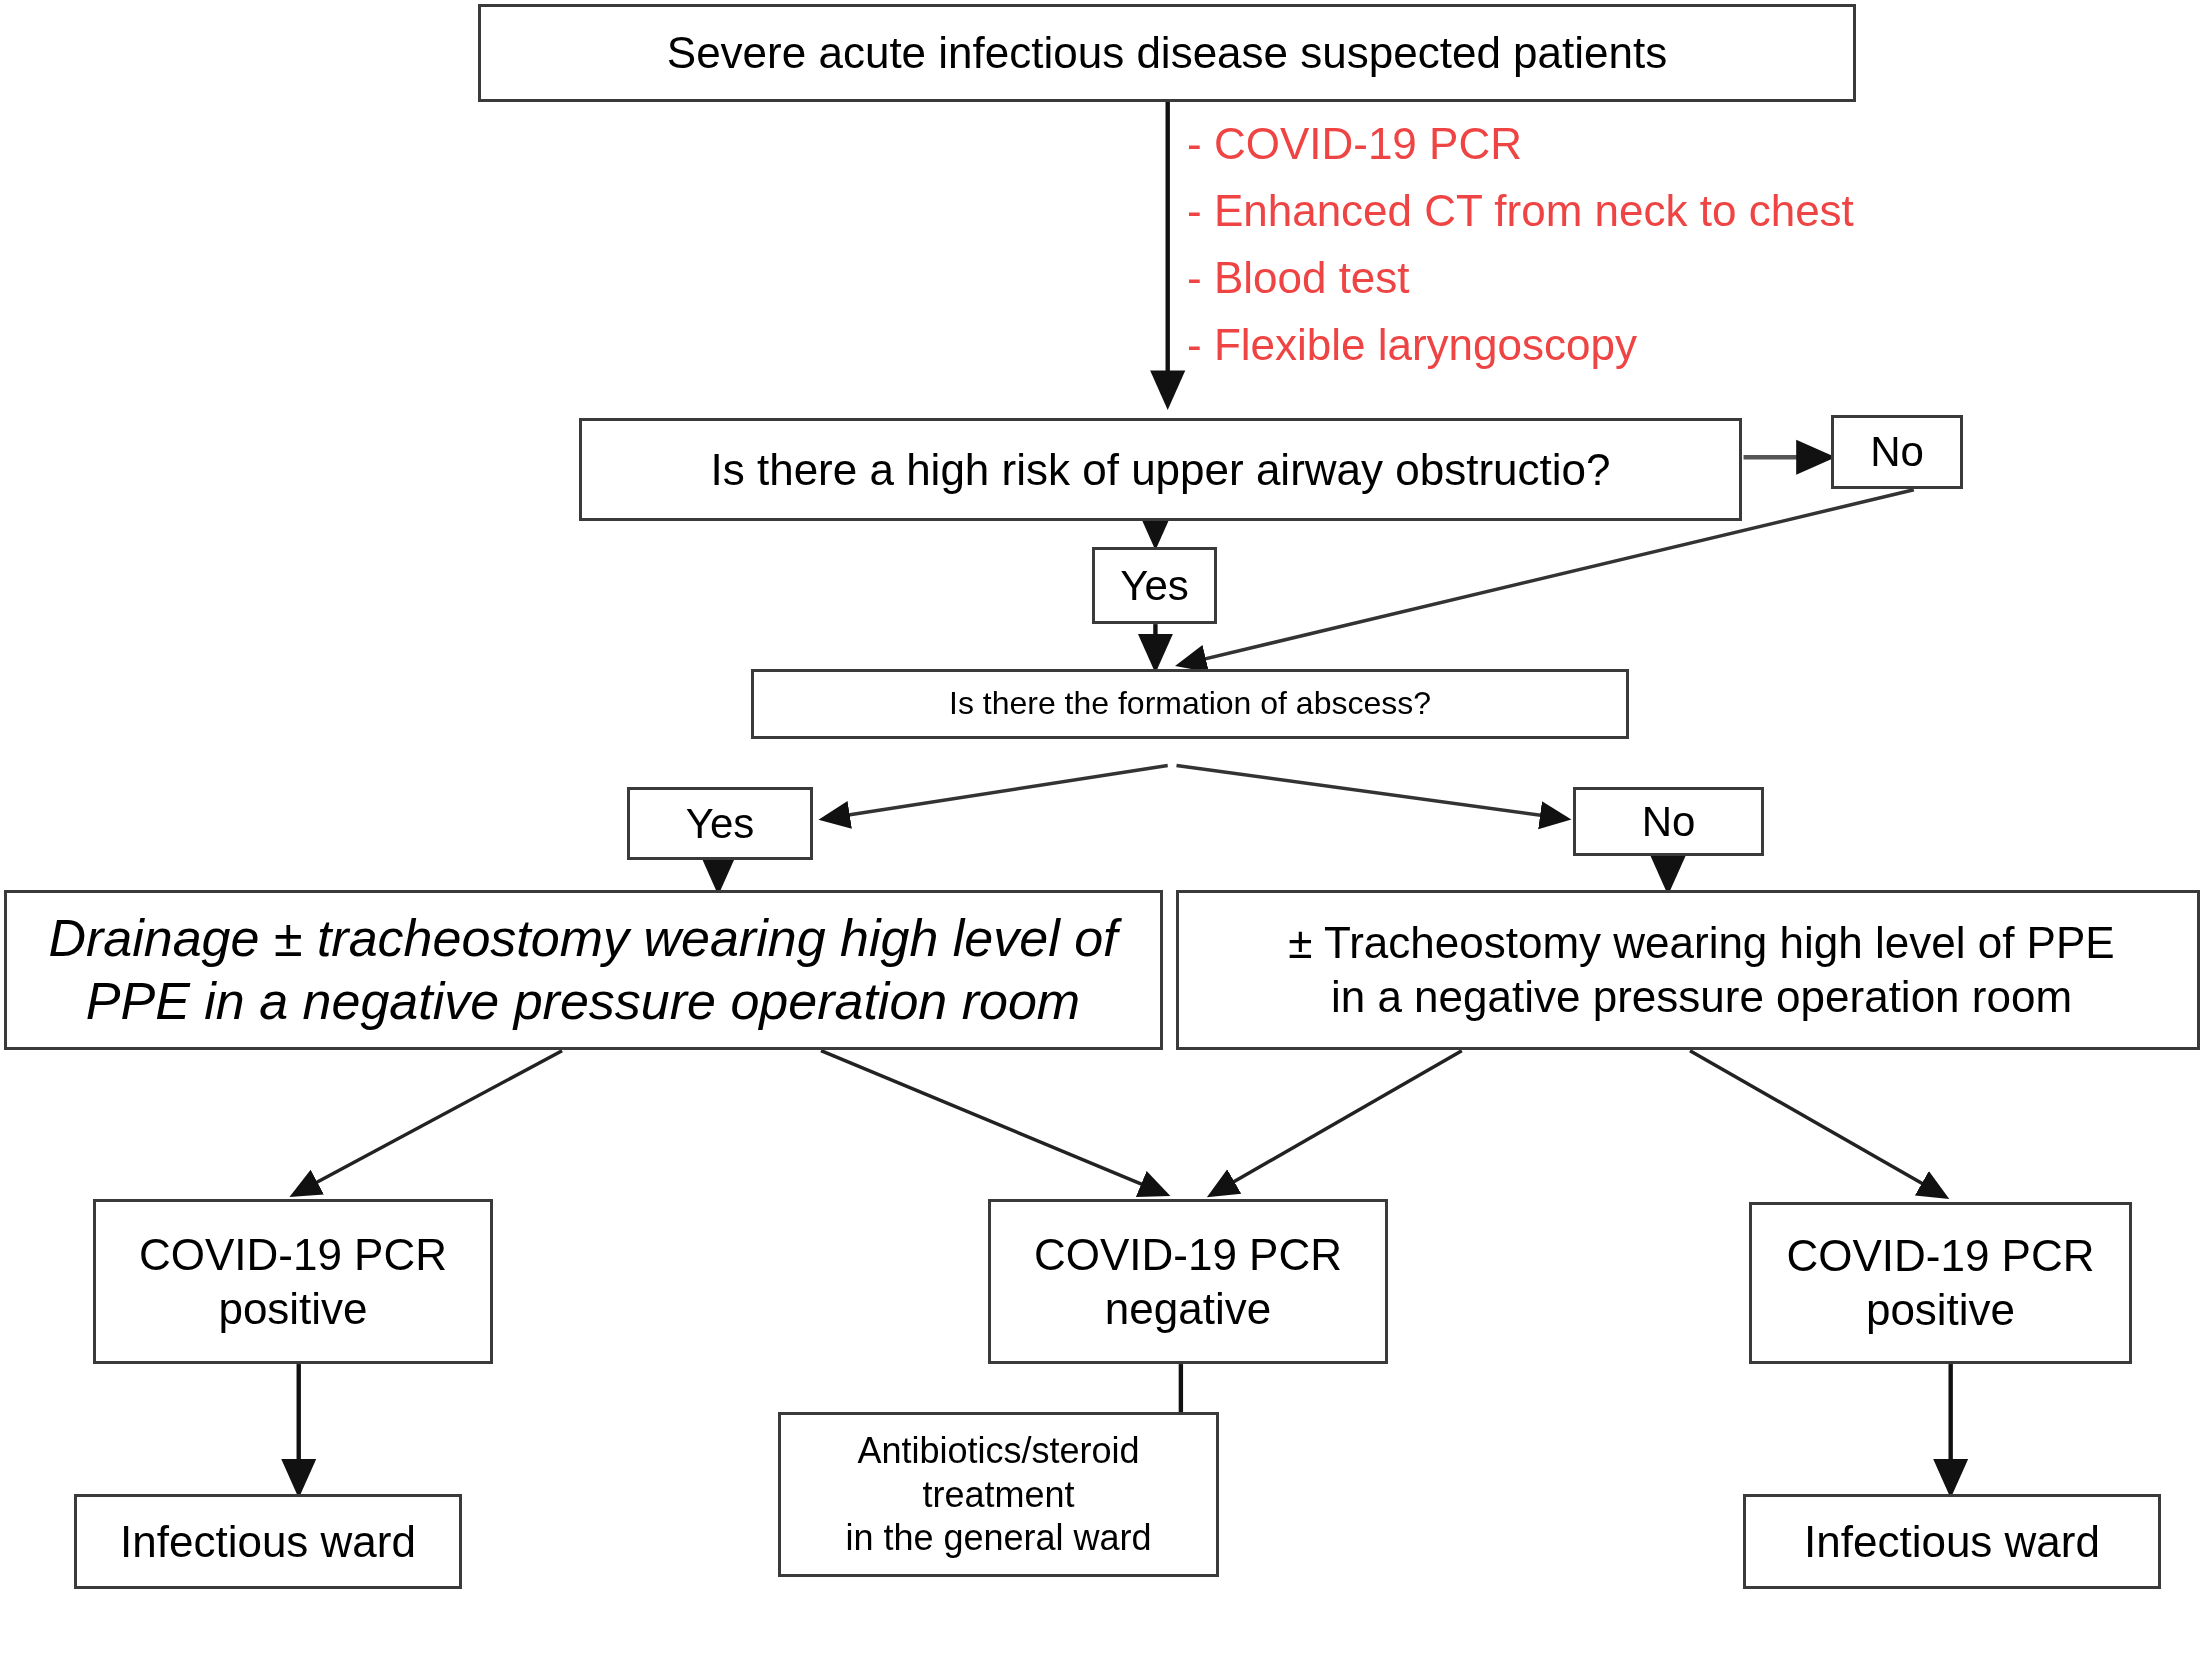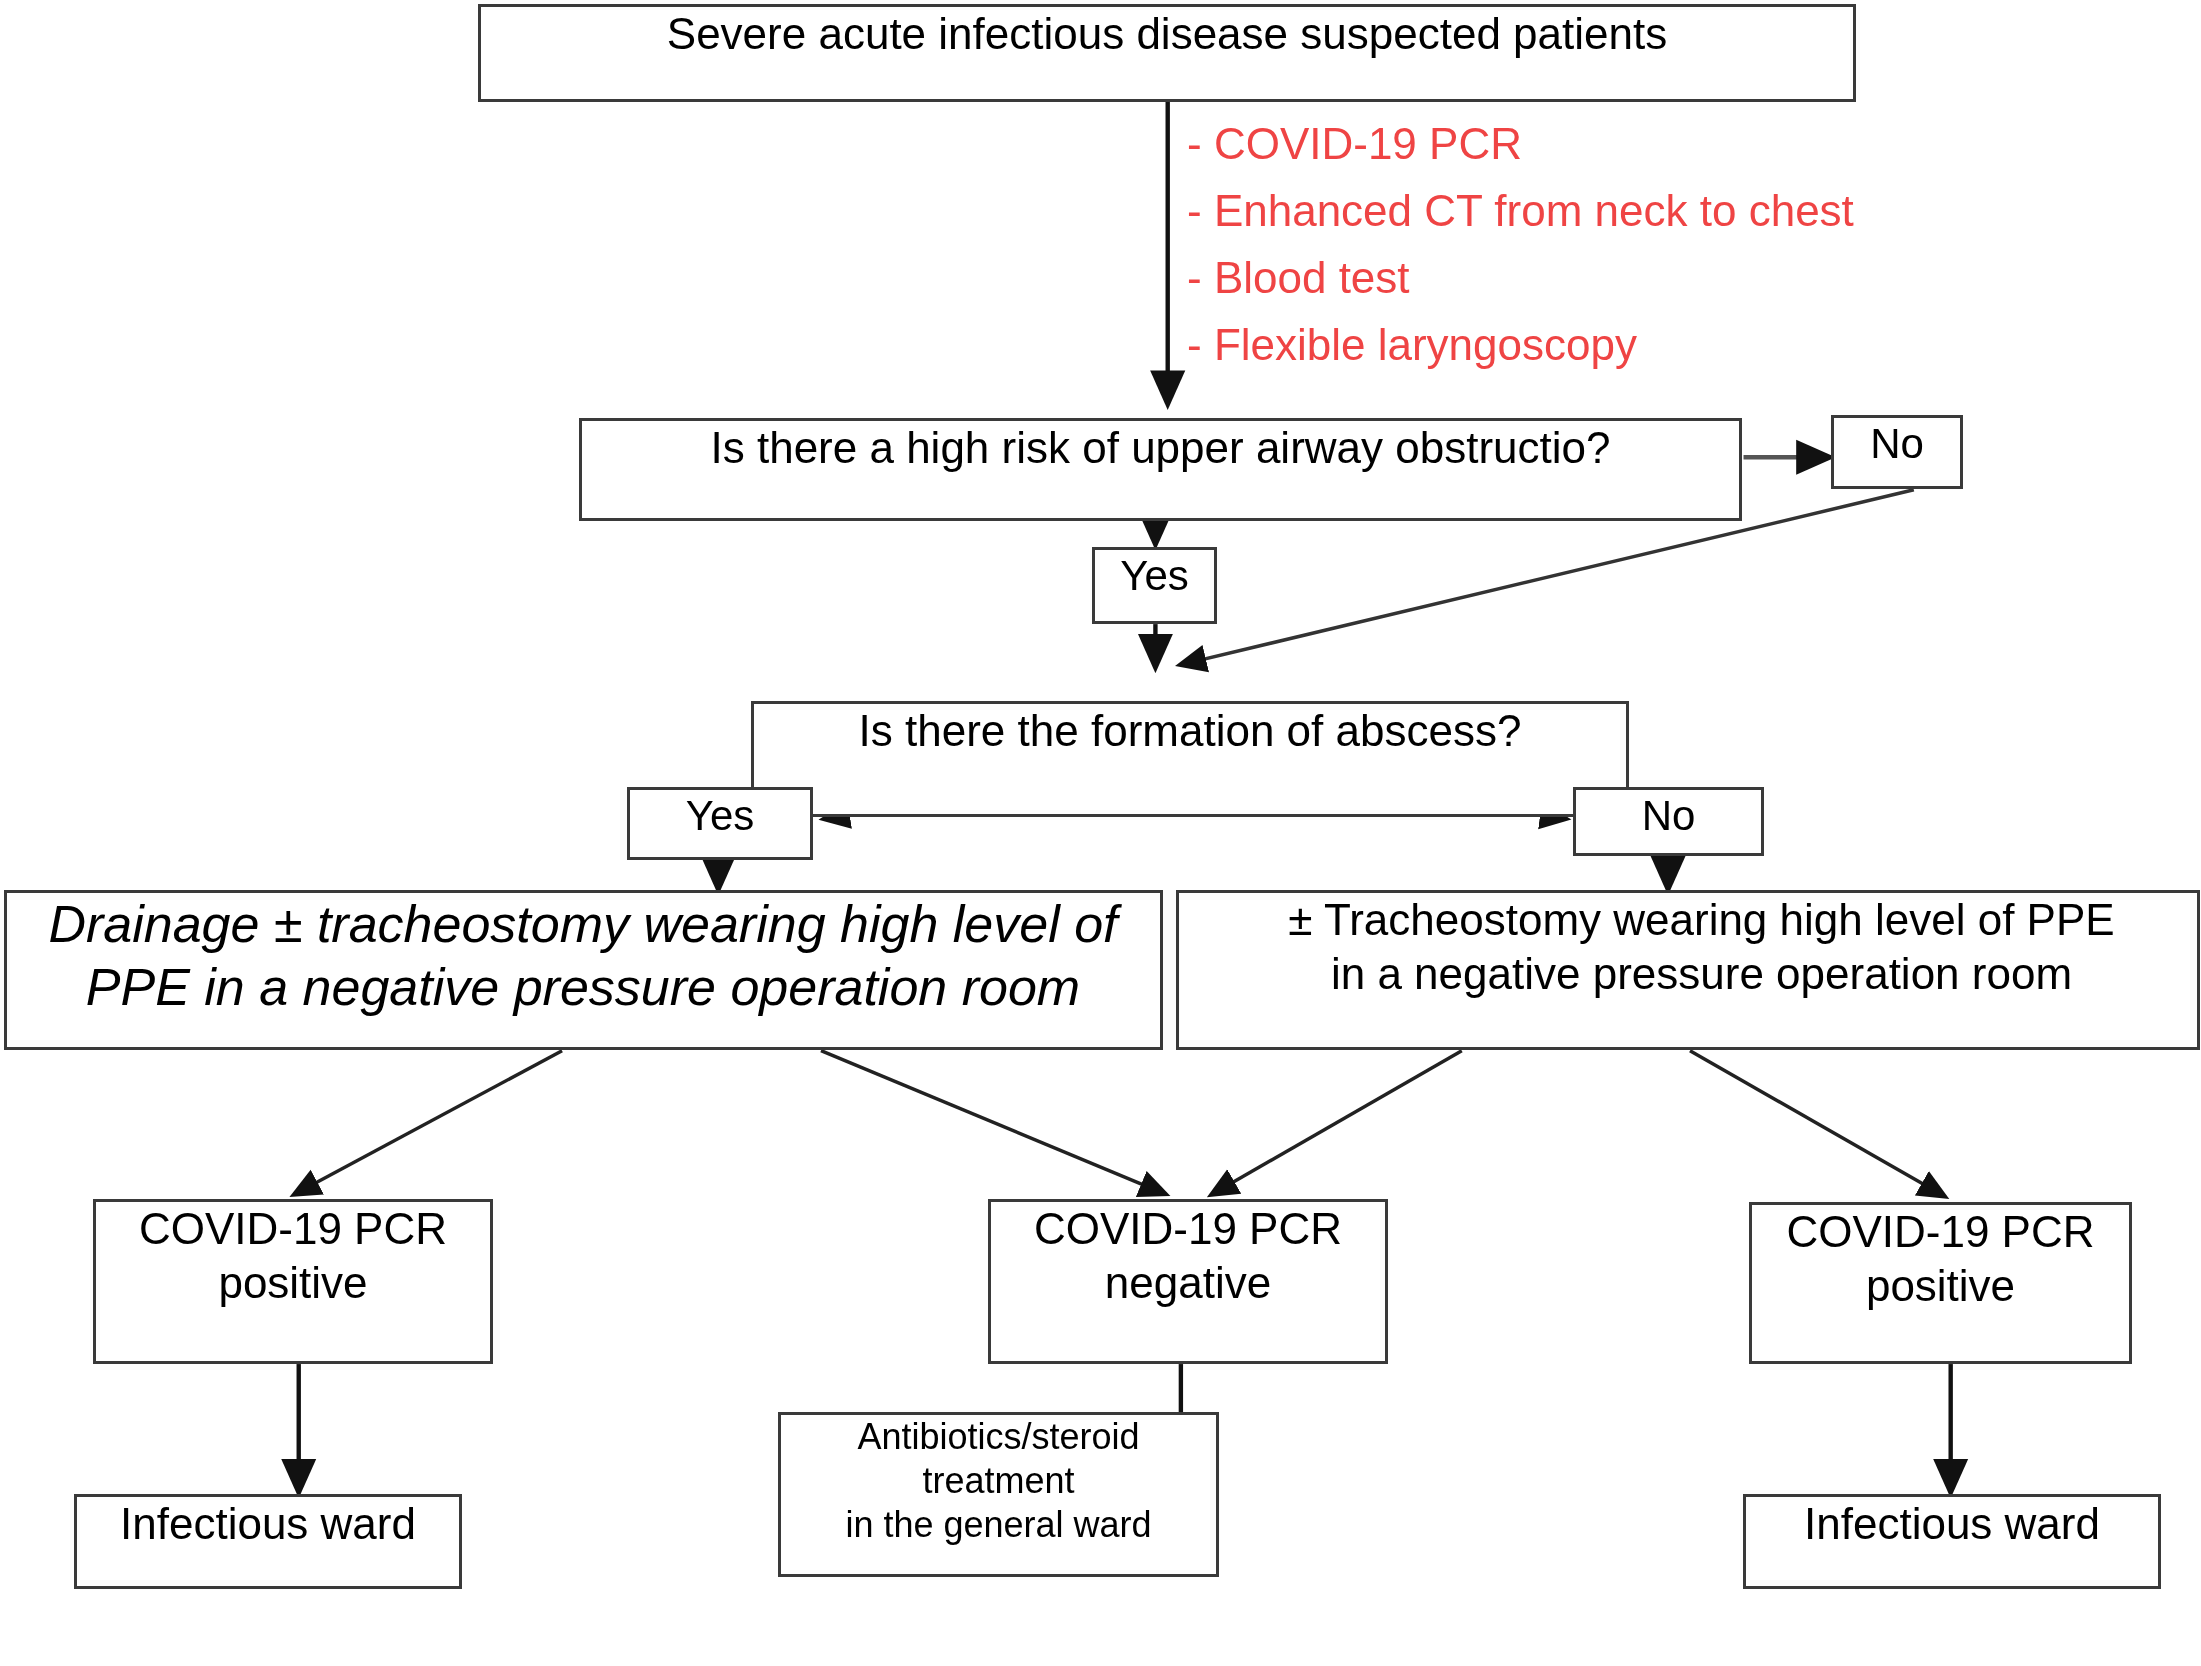--- a/index.html
+++ b/index.html
@@ -20,34 +20,35 @@
     width:2202px;
     height:1666px;
     pointer-events:none;
   }
   .node{
     position:absolute;
     box-sizing:border-box;
     background:#ffffff;
     border:3.5px solid #3a3a3a;
     display:flex;
+    align-items:center;
     justify-content:center;
     text-align:center;
     line-height:1.22;
     color:#000;
     z-index:2;
   }
   .lbl{display:block;width:100%;padding:0 8.8px;}
 
   
   #n-top        {left:478px;  top:3.5px;    width:1378px; height:98px; font-size:44px;}
   #n-q1         {left:579px;  top:418px;  width:1163px; height:103px; font-size:44px;}
   #n-no1        {left:1831px; top:415px;  width:132px;  height:74px;  font-size:42px;}
   #n-yes1       {left:1092px; top:547px;  width:125px;  height:77px;  font-size:42px;}
-  #n-q2         {left:751px;  top:669px;  width:878px; height:116px; font-size:44px;margin-top:32px;}
+  #n-q2         {left:751px;  top:669px;  width:878px; height:70px; font-size:32px;}
   #n-yes2       {left:627px;  top:787px;  width:186px;  height:73px;  font-size:42px;}
   #n-no2        {left:1573px; top:787px;  width:191px;  height:69px;  font-size:42px;}
   #n-tx-left    {left:3.5px;    top:890px; width:1159px; height:160px; font-size:52px;font-style:italic;}
   #n-tx-right   {left:1176px; top:890px; width:1024px; height:160px; font-size:44px;padding-left:27px;}
   #n-pcr-pos-l  {left:93px;  top:1199px; width:400px;  height:165px; font-size:44px;}
   #n-pcr-neg-m  {left:988px; top:1199px; width:400px;  height:165px; font-size:44px;}
   #n-pcr-pos-r  {left:1749px; top:1202px; width:383px;  height:162px; font-size:44px;}
   #n-ward-l     {left:74px;   top:1494px; width:388px;  height:95px; font-size:44px;}
   #n-ward-m     {left:778px;  top:1412px; width:441px;  height:165px; font-size:36px;}
   #n-ward-r     {left:1743px; top:1494px; width:418px;  height:95px; font-size:44px;}

